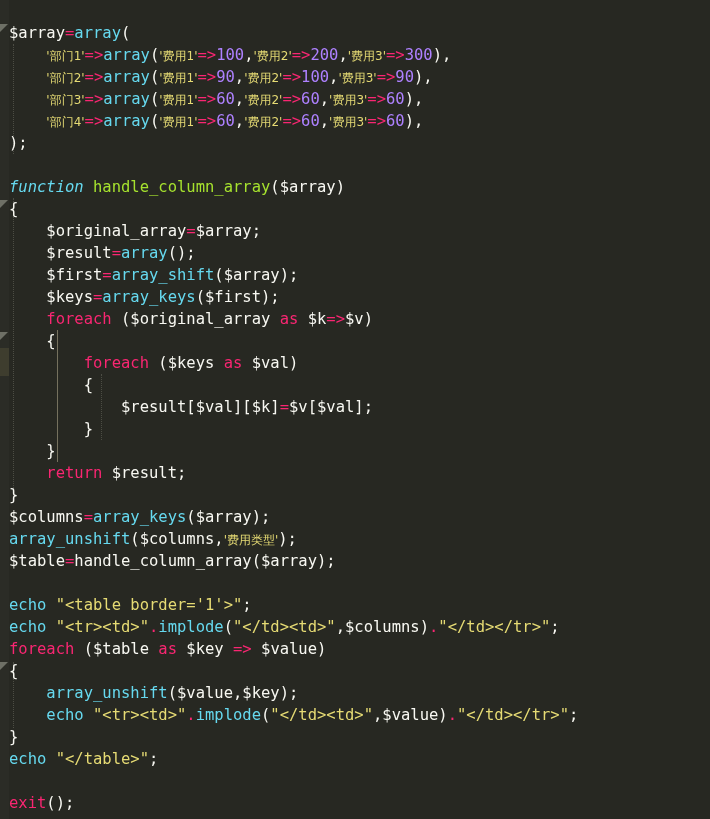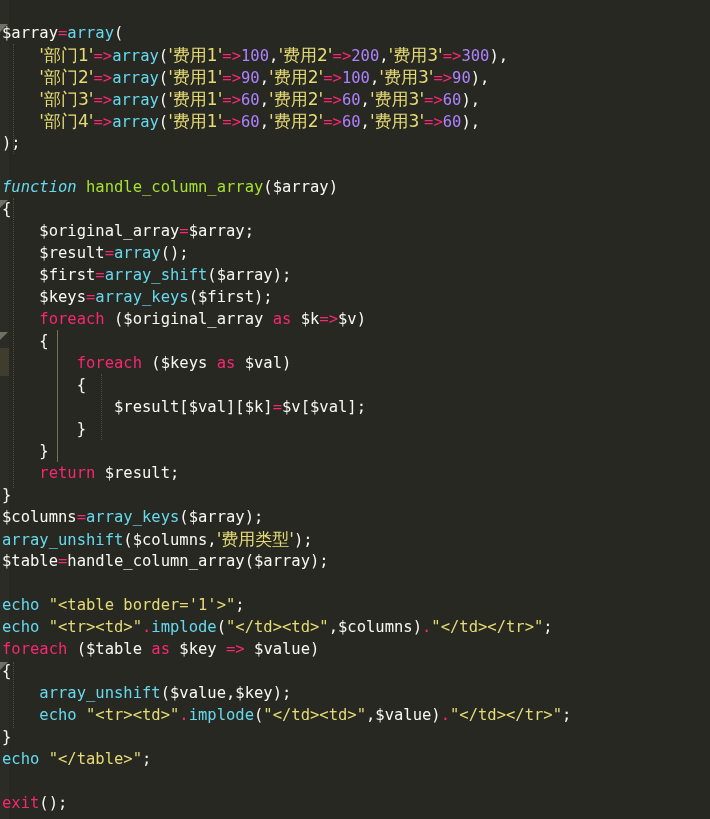--- a/index.html
+++ b/index.html
@@ -58,37 +58,37 @@
     top: 0;
     width: 710px;
     height: 819px;
     font-size: 15.5px;
     line-height: 22px;
     white-space: pre;
     letter-spacing: 0px;
   }
   .line {
     position: absolute;
-    left: 2px;
+    left: 9px;
     height: 22px;
     white-space: pre;
   }
   
   .t-plain { color: #F8F8F2; }
   .t-kw    { color: #F92672; }
   .t-op    { color: #F92672; }
   .t-fn    { color: #66D9EF; }
   .t-def   { color: #A6E22E; }
   .t-str   { color: #E6DB74; }
   .t-num   { color: #AE81FF; text-align: right; }
   .t-punct { color: #F8F8F2; }
   .t-italic { font-style: italic; }
   .cjk {
     font-family: "DejaVu Sans", "Liberation Sans", sans-serif;
-    font-size: 17px;
+    font-size: 12px;
   }
 </style>
 </head>
 <body>
 
 <div id="editor">
 
   <div id="gutter">
       <div class="fold-arrow" style="top: 24px;"></div>
       <div class="fold-arrow" style="top: 200px;"></div>

